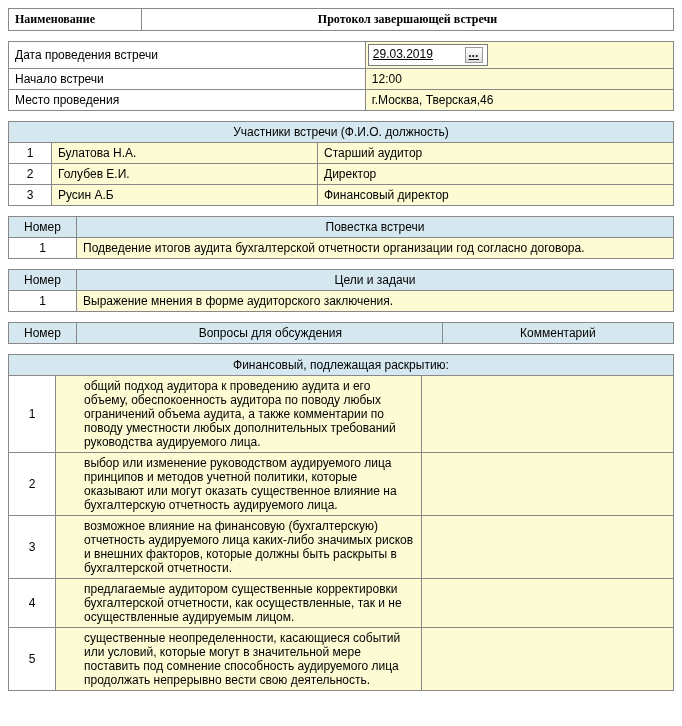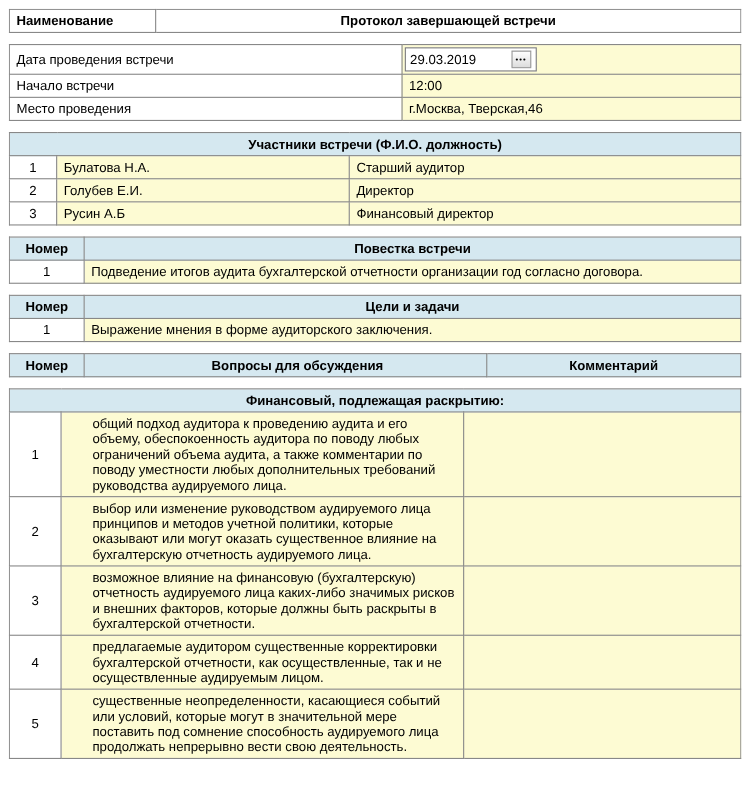--- a/index.html
+++ b/index.html
@@ -13,53 +13,53 @@
     border-collapse: collapse;
     width: 100%;
     margin-bottom: 10px;
   }
   td, th {
     border: 1px solid #888;
     padding: 3px 6px;
     vertical-align: middle;
   }
   .yellow { background: #fdfbd3; }
-  .blue-head { background: #d5e8f0; font-weight: bold; text-align: center; margin-left: 43px; }
+  .blue-head { background: #d5e8f0; font-weight: normal; text-align: center; margin-left: 43px; }
   .bold-center { font-weight: bold; text-align: center; }
   .org-value {
     border: 2px solid #3a7a9c;
     padding: 2px 5px;
     display: inline-block;
     width: 95%;
   }
   .date-field {
     background: #fff;
     border: 1px solid #7a7a7a;
     padding: 2px 4px;
     display: flex;
-    align-items: center;
     justify-content: space-between;
     width: 110px;
     height: 16px;
+    text-decoration: underline;
   }
   .date-value { flex: 1; }
   .date-btn {
     width: 16px; height: 14px;
     border: 1px solid #999;
     background: linear-gradient(#fefefe,#ddd);
     display: flex; align-items: center; justify-content: center;
     font-size: 7px; letter-spacing: 1px;
     cursor: pointer;
   }
   .label-col { width: 47%; }
   .num-col { width: 30px; text-align: center; }
   .num-col-wide { width: 55px; text-align: center; }
   .disc-num { width: 34px; text-align: center; }
   .question-col { width: 55%; padding-left: 28px; }
-  .header-row td { font-weight: bold; }
+  .header-row td { font-weight: bold; font-family: Liberation Serif, serif; }
 </style>
 </head>
 <body>
 
 <table>
   <tbody>
       <tr class="header-row">
     <td class="label-col" style="width:20%;">Наименование</td>
     <td class="bold-center">Протокол завершающей встречи</td>
   </tr>

